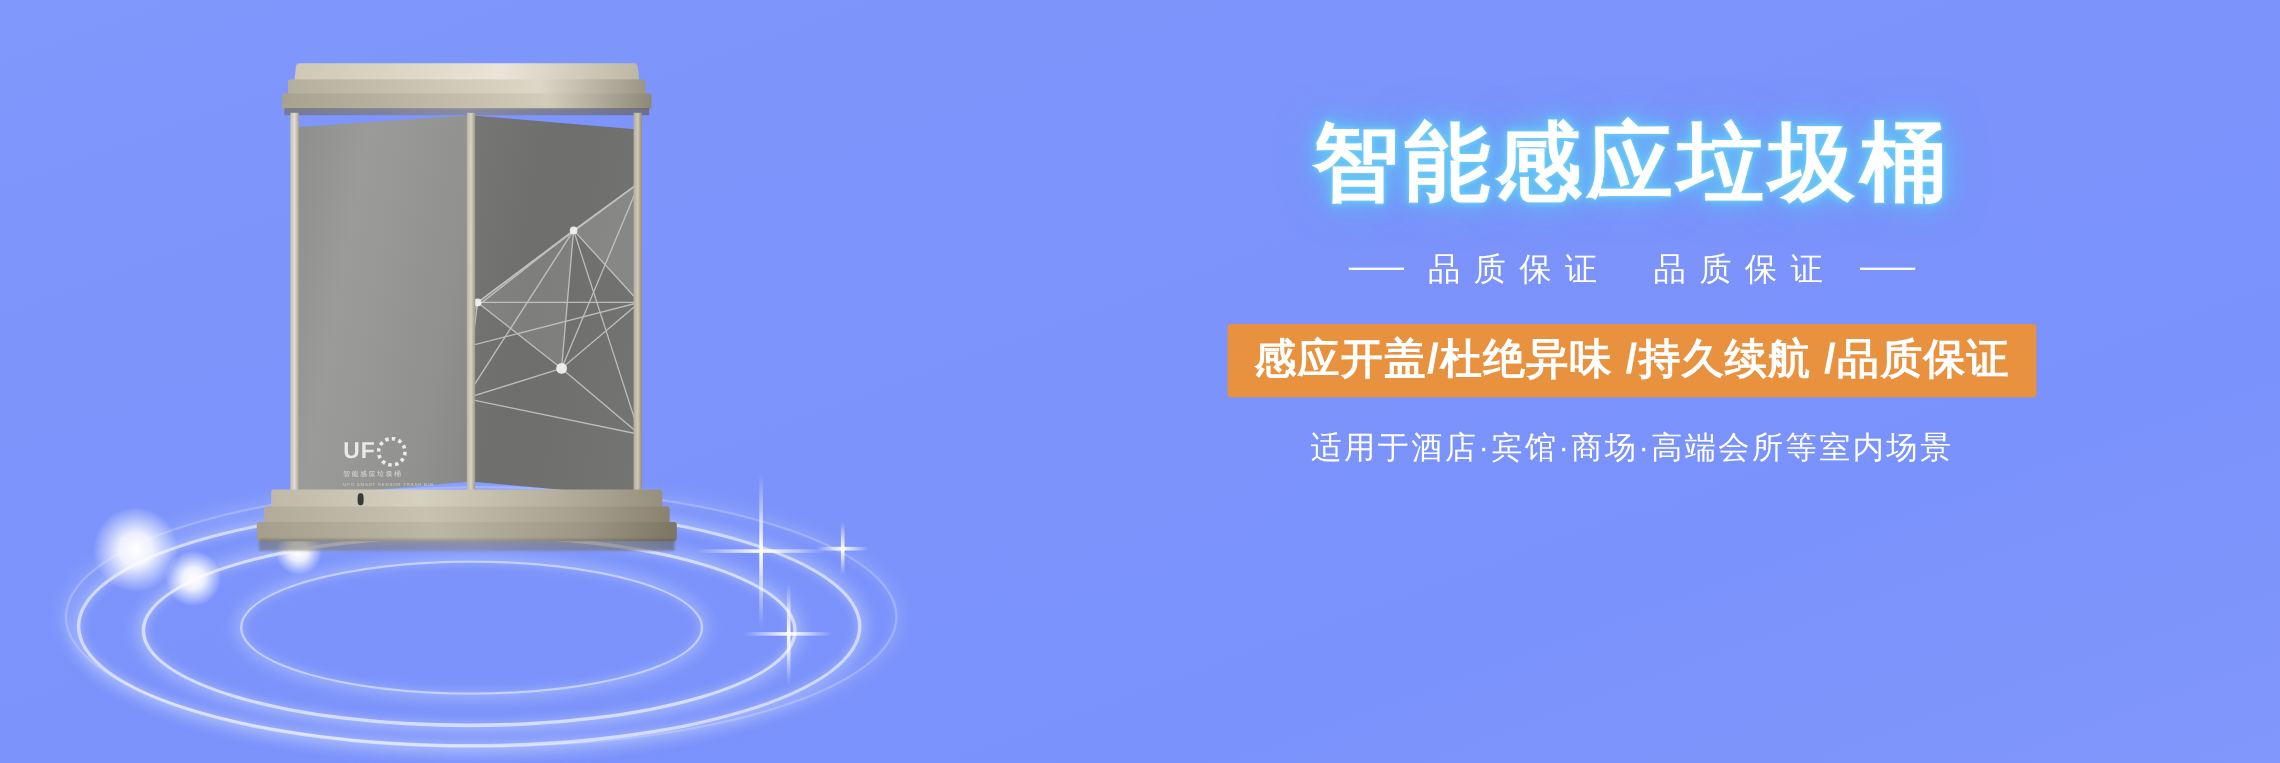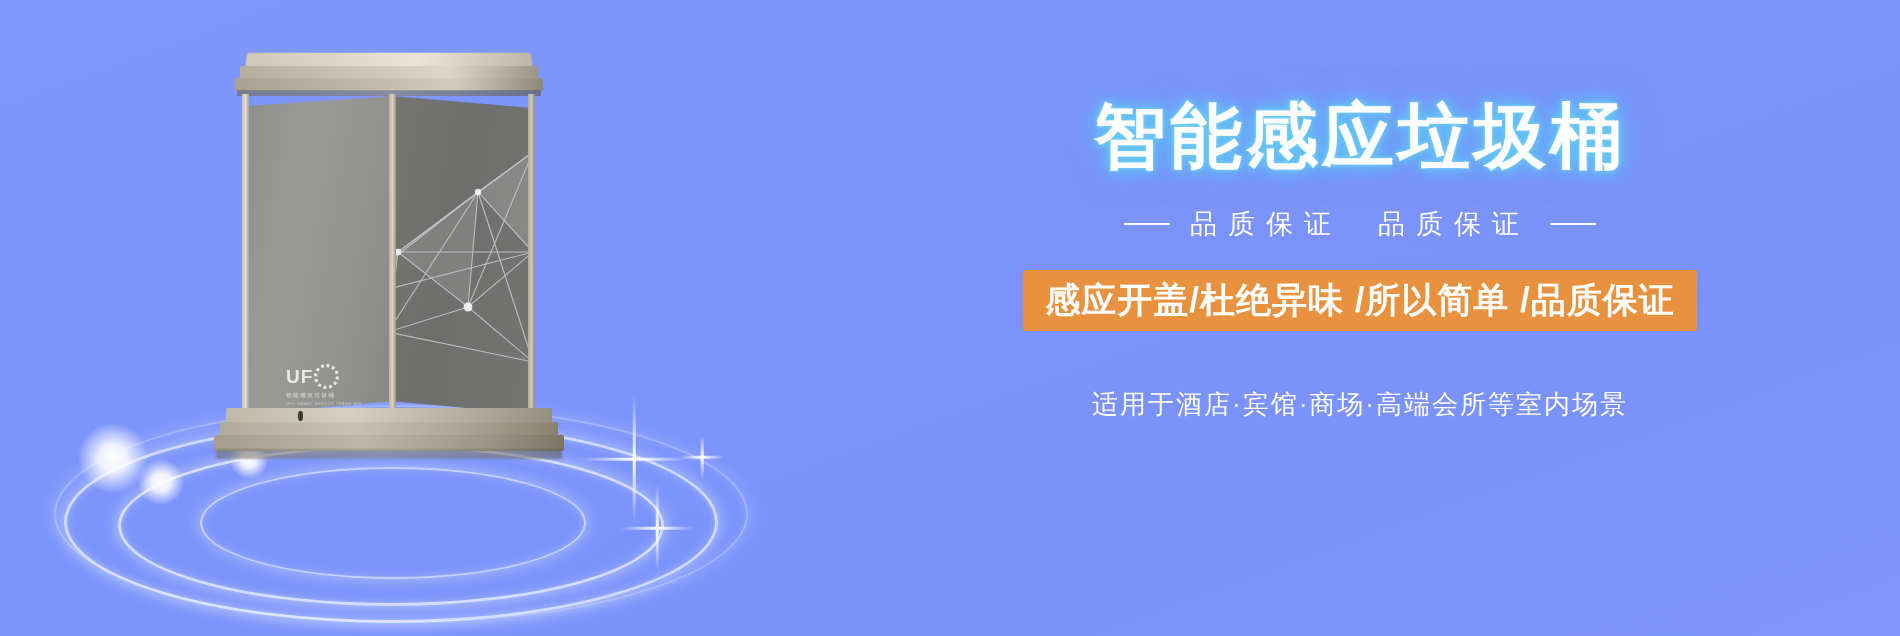--- a/index.html
+++ b/index.html
@@ -178,21 +178,21 @@
   .subline .seg2{letter-spacing:11px;margin-left:16px;}
 
   .feature-bar{
     margin:28px auto 0 auto;display:inline-block;
     background:#e8913f;color:#ffffff;
     font-size:35px;font-weight:700;letter-spacing:1px;
     padding:12px 22px 14px 22px;border-radius:3px;
     white-space:nowrap;line-height:1;
   }
   .scene{
-    margin:56px 0 0 0;font-size:26px;color:#ffffff;letter-spacing:2px;font-weight:400;
+    margin:25px 0 0 0;font-size:26px;color:#ffffff;letter-spacing:2px;font-weight:400;
   }
 </style>
 </head>
 <body>
 
 <div class="banner">
 
   <div class="product-stage">
 
     <div class="rings">
@@ -282,20 +282,20 @@
     <h1 class="headline">智能感应垃圾桶</h1>
 
     <div class="subline">
       <span class="dash"></span>
       <span class="seg">品质保证</span>
       <span class="seg2">品质保证</span>
       <span class="dash"></span>
     </div>
 
     <div>
-      <div class="feature-bar">感应开盖/杜绝异味 /所以简单 /品质保证</div>
+      <div class="feature-bar">感应开盖/杜绝异味 /持久续航 /品质保证</div>
     </div>
 
     <p class="scene">适用于酒店·宾馆·商场·高端会所等室内场景</p>
 
   </div>
 
 </div>
 
 </body></html>

